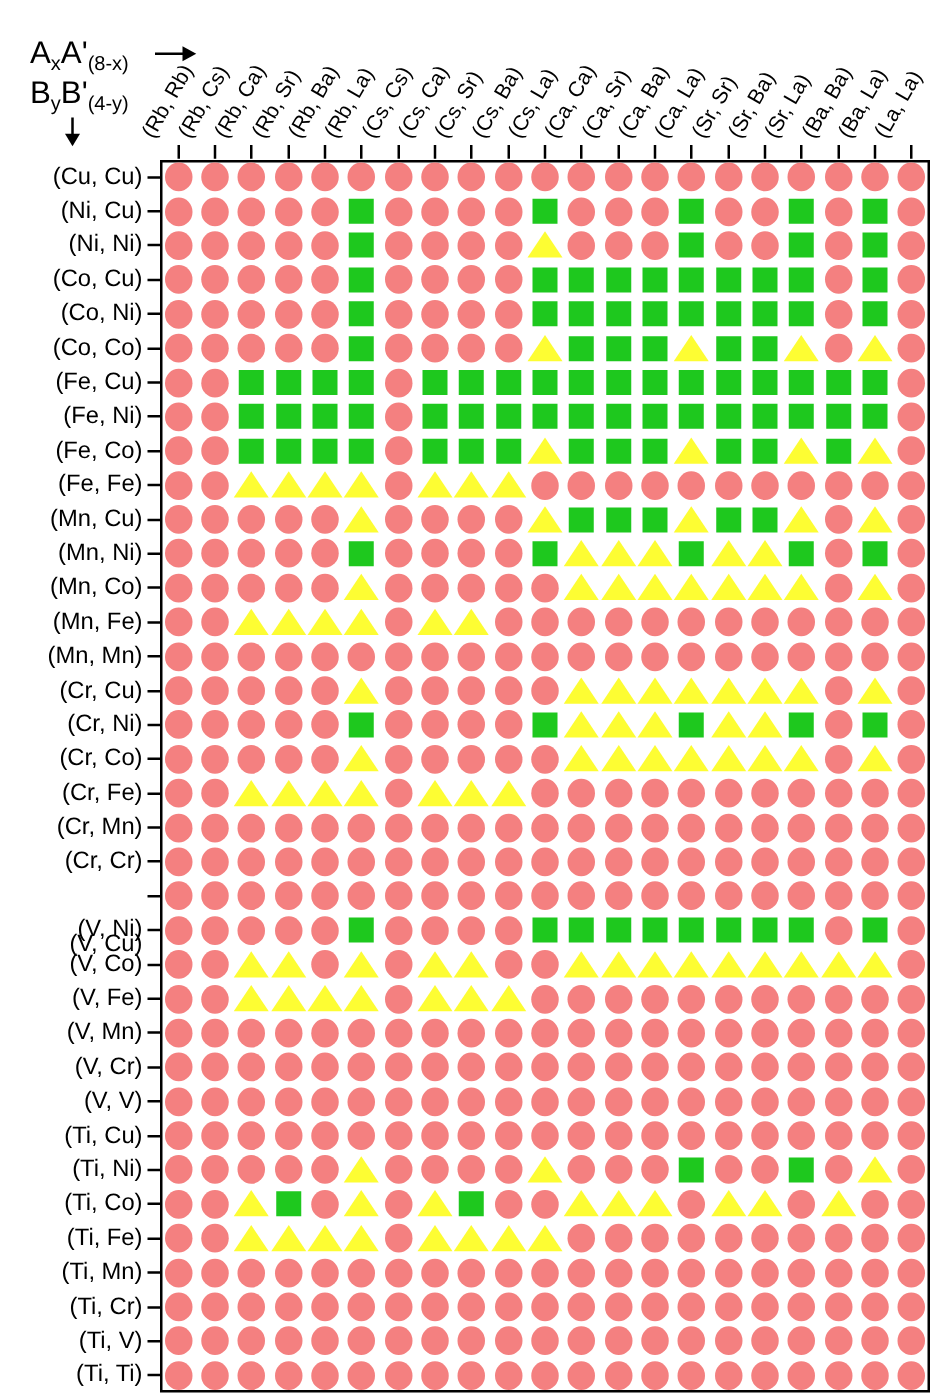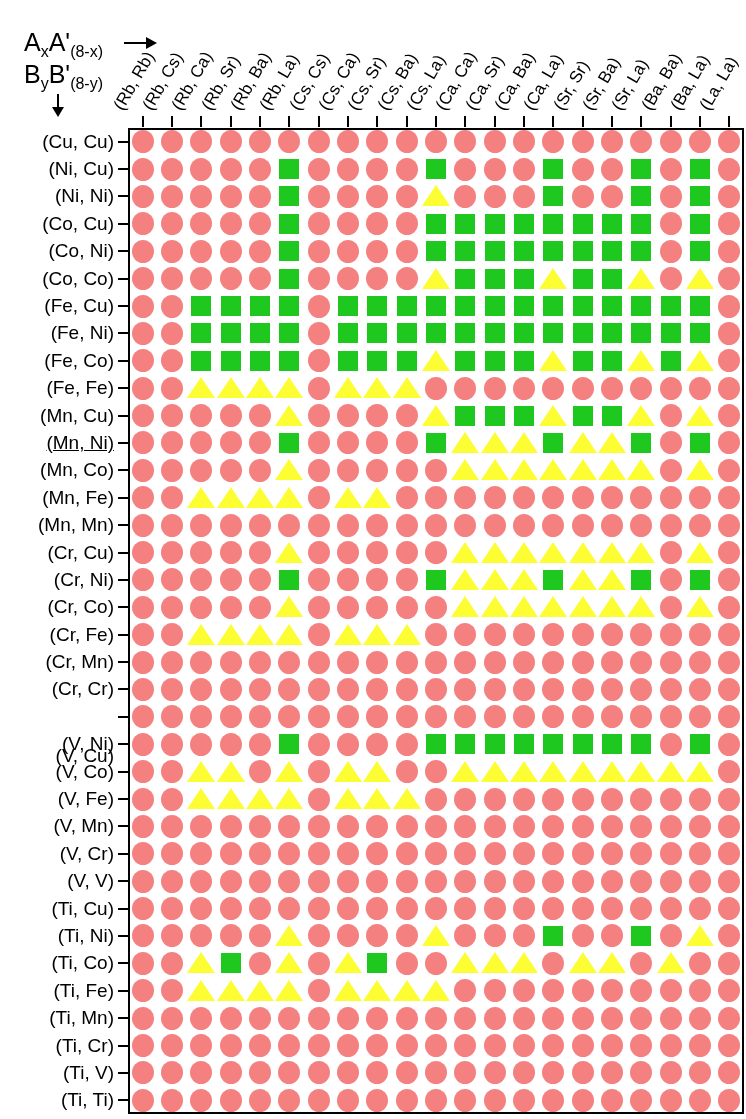--- a/index.html
+++ b/index.html
@@ -32,21 +32,21 @@
 <body>
 
 <div id="canvas">
 
   <div class="formula" style="left:24px;top:28px;"><span>A</span><sub>x</sub><span>A'</span><sub>(8-x)</sub></div>
   <div class="arrow-right" style="left:124px;top:37px;">
     <span class="shaft"></span>
     <span class="head"></span>
   </div>
 
-  <div class="formula" style="left:24px;top:60px;"><span>B</span><sub>y</sub><span>B'</span><sub>(8-y)</sub></div>
+  <div class="formula" style="left:24px;top:60px;"><span>B</span><sub>y</sub><span>B'</span><sub>(4-y)</sub></div>
   <div class="arrow-down" style="left:52px;top:94px;">
     <span class="shaft"></span>
     <span class="head"></span>
   </div>
 
   <div id="col-labels">
       <div class="col-label" style="left: 126.667px; top: 94px;">(Rb, Rb)</div>
       <div class="col-label" style="left: 156px; top: 94px;">(Rb, Cs)</div>
       <div class="col-label" style="left: 185.333px; top: 94px;">(Rb, Ca)</div>
       <div class="col-label" style="left: 214.667px; top: 94px;">(Rb, Sr)</div>
@@ -73,21 +73,21 @@
       <div class="row-label" style="top: 158.083px;">(Ni, Cu)</div>
       <div class="row-label" style="top: 185.472px;">(Ni, Ni)</div>
       <div class="row-label" style="top: 212.861px;">(Co, Cu)</div>
       <div class="row-label" style="top: 240.25px;">(Co, Ni)</div>
       <div class="row-label" style="top: 267.639px;">(Co, Co)</div>
       <div class="row-label" style="top: 295.028px;">(Fe, Cu)</div>
       <div class="row-label" style="top: 322.417px;">(Fe, Ni)</div>
       <div class="row-label" style="top: 349.806px;">(Fe, Co)</div>
       <div class="row-label" style="top: 377.194px;">(Fe, Fe)</div>
       <div class="row-label" style="top: 404.583px;">(Mn, Cu)</div>
-      <div class="row-label" style="top: 431.972px; text-decoration: underline;">(Mn, Ni)</div>
+      <div class="row-label" style="top: 431.972px;">(Mn, Ni)</div>
       <div class="row-label" style="top: 459.361px;">(Mn, Co)</div>
       <div class="row-label" style="top: 486.75px;">(Mn, Fe)</div>
       <div class="row-label" style="top: 514.139px;">(Mn, Mn)</div>
       <div class="row-label" style="top: 541.528px;">(Cr, Cu)</div>
       <div class="row-label" style="top: 568.917px;">(Cr, Ni)</div>
       <div class="row-label" style="top: 596.306px;">(Cr, Co)</div>
       <div class="row-label" style="top: 623.694px;">(Cr, Fe)</div>
       <div class="row-label" style="top: 651.083px;">(Cr, Mn)</div>
       <div class="row-label" style="top: 678.472px;">(Cr, Cr)</div>
       <div class="row-label" style="top: 745px;">(V, Cu)</div>

